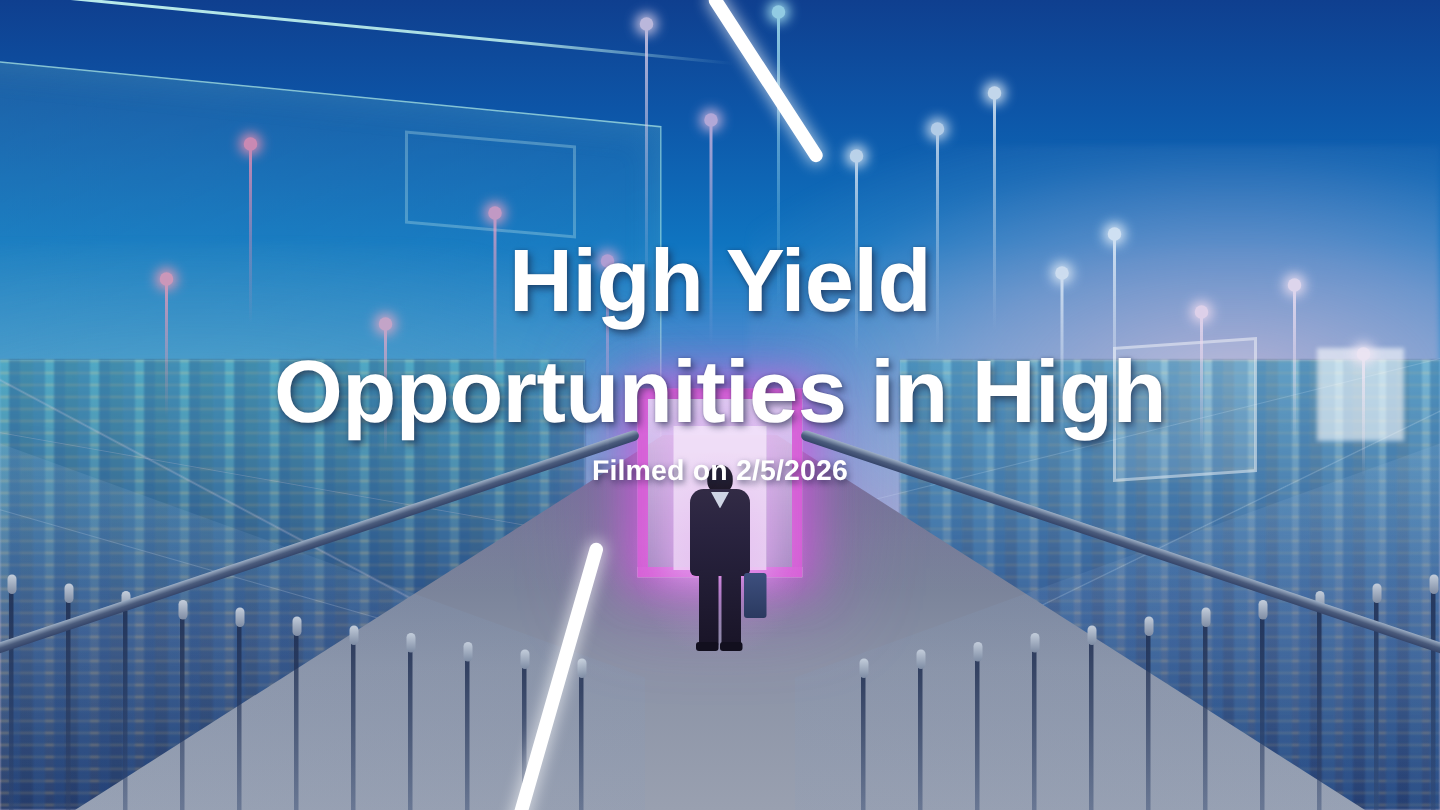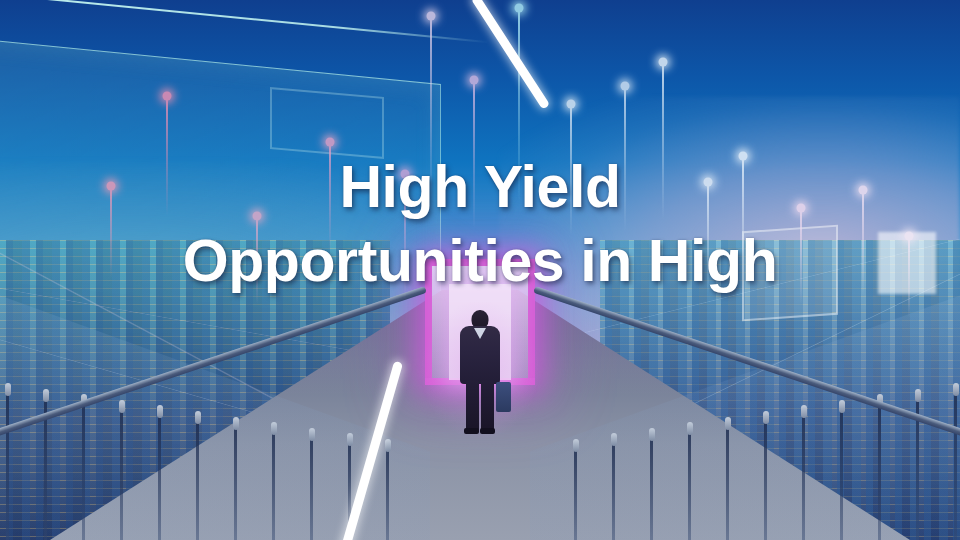--- a/index.html
+++ b/index.html
@@ -386,15 +386,16 @@
         <div class="dot" style="background: rgb(240, 230, 244); box-shadow: rgb(240, 230, 244) 0px 0px 8px 3px;"></div>
       </div>
     </div>
 
   <div class="streak" id="streak-top"></div>
   <div class="streak" id="streak-bottom"></div>
 
   <div id="title-block">
     <div class="title-line">High Yield</div>
     <div class="title-line">Opportunities in High</div>
+    <div id="subtitle">Filmed on 2/5/2026</div>
   </div>
 
 </div>
 
 </body></html>

